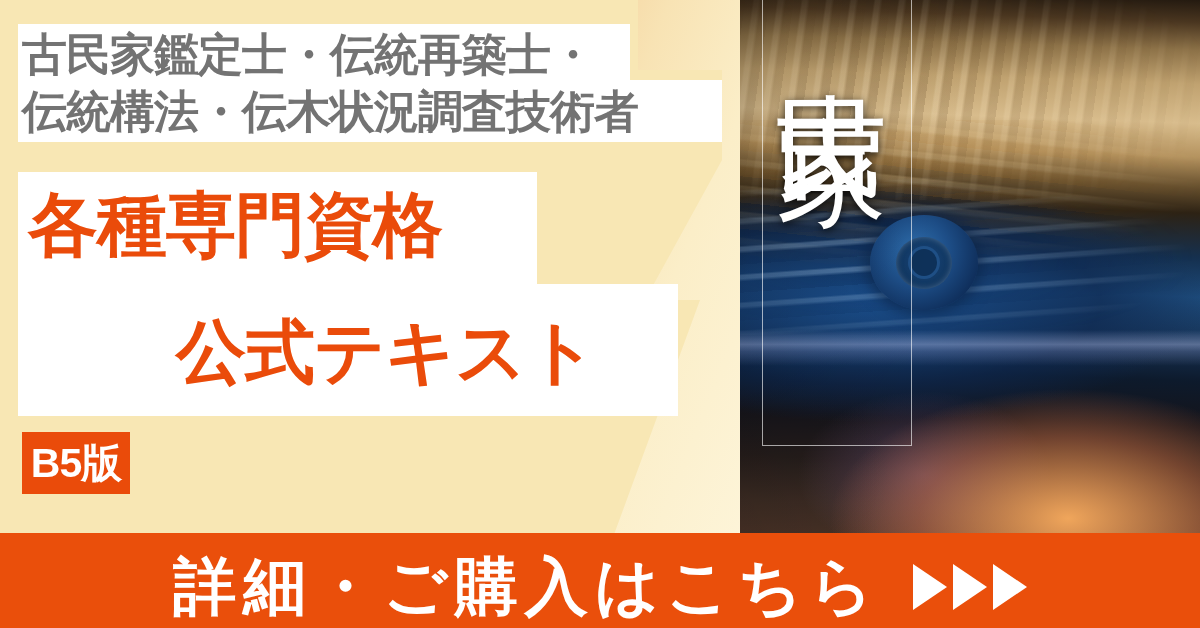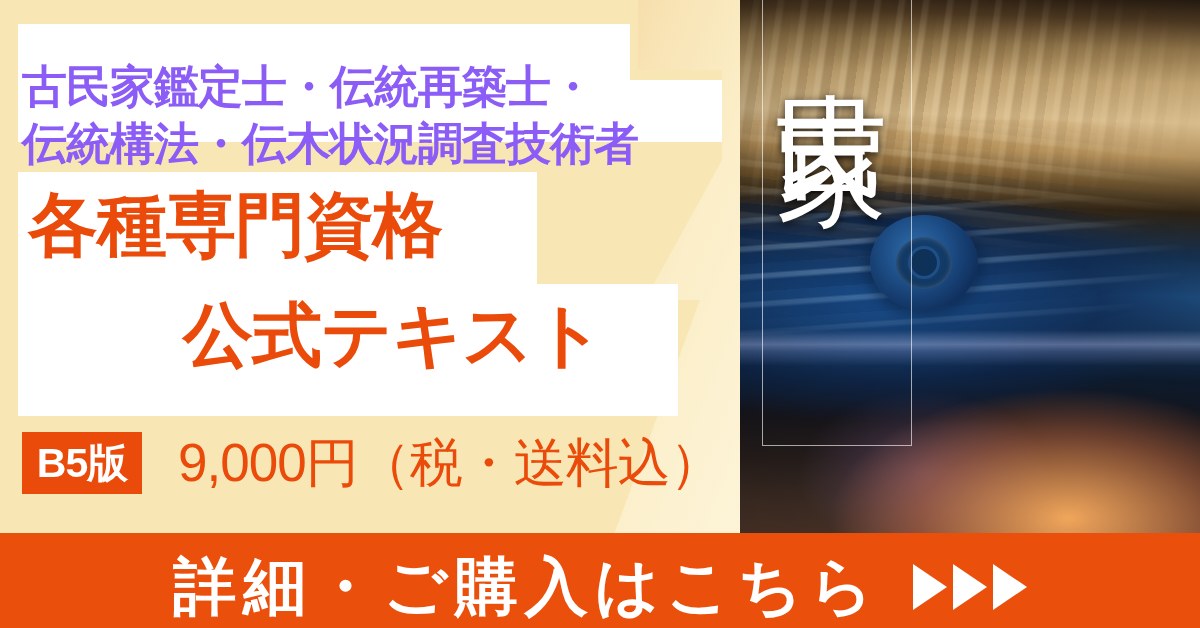--- a/index.html
+++ b/index.html
@@ -138,36 +138,36 @@
   }
 
   
   .panel{position:absolute;background:#ffffff;}
   .panel-line1{left:18px;top:24px;width:612px;height:56px;}
   .panel-line2{left:18px;top:80px;width:704px;height:62px;}
   .panel-head1{left:18px;top:172px;width:519px;height:112px;}
   .panel-head2{left:18px;top:284px;width:660px;height:132px;}
 
   .line-text{
-    position:absolute;color:#8b5cf6;font-weight:700;
-    font-size:45px;line-height:1;white-space:nowrap;letter-spacing:-1px;margin-top:32px;
+    position:absolute;color:#737373;font-weight:700;
+    font-size:45px;line-height:1;white-space:nowrap;letter-spacing:-1px;
   }
   .line1{left:22px;top:32px;}
   .line2{left:22px;top:89px;}
 
   .head-text{
     position:absolute;color:#ea4b0a;font-weight:700;
     font-size:70px;line-height:1;white-space:nowrap;letter-spacing:-1px;
   }
   .head1{left:28px;top:190px;}
-  .head2{left:176px;top:300px;margin-left:7px;}
+  .head2{left:176px;top:317px;}
 
   
   .badge{
-    position:absolute;left:22px;top:432px;width:120px;height:62px;
+    position:absolute;left:22px;top:432px;width:108px;height:62px;
     background:#ea4b0a;color:#ffffff;font-weight:700;font-size:41px;
     display:flex;align-items:center;justify-content:center;letter-spacing:-1px;
   }
   .price{
     position:absolute;left:178px;top:436px;
     color:#ea4b0a;font-size:53px;font-weight:500;line-height:1;white-space:nowrap;
     letter-spacing:-1px;
   }
 
   
@@ -217,21 +217,20 @@
   <div class="panel panel-head1"></div>
   <div class="panel panel-head2"></div>
 
   <div class="line-text line1">古民家鑑定士・伝統再築士・</div>
   <div class="line-text line2">伝統構法・伝木状況調査技術者</div>
 
   <div class="head-text head1">各種専門資格</div>
   <div class="head-text head2">公式テキスト</div>
 
   <div class="badge">B5版</div>
-  <div class="price">9,000円（税・送料込）</div>
 
   <div class="edge-sliver"></div>
   <div class="cta">
     <span class="cta-text">詳細・ご購入はこちら</span>
     <span class="cta-arrows">
       <span class="tri"></span>
       <span class="tri"></span>
       <span class="tri"></span>
     </span>
   </div>

